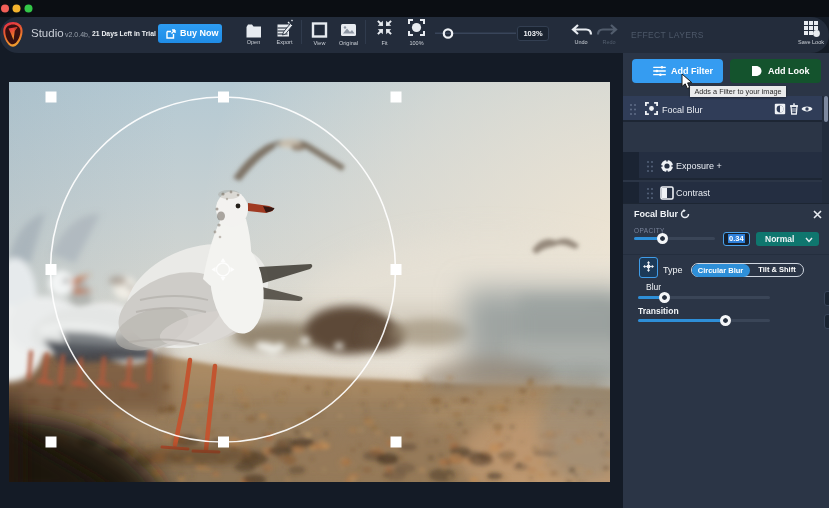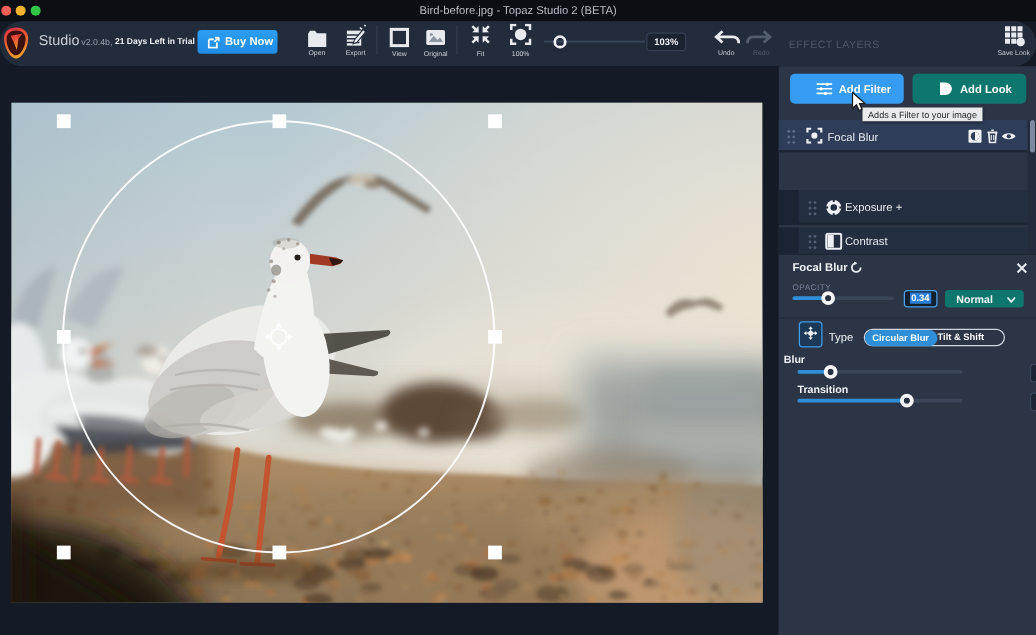--- a/index.html
+++ b/index.html
@@ -17,21 +17,21 @@
 #buynow { left:158px; top:7px; width:64px; height:19px; background:linear-gradient(#2d9df3,#1f8ce6); border-radius:3px; color:#fff; font-weight:bold; font-size:9px; text-align:left; line-height:19px; }
 #zoombox { left:517px; top:9px; width:32px; height:15px; background:#1a2330; border:1px solid #333f52; border-radius:3px; color:#f0f2f5; font-weight:bold; font-size:7.5px; text-align:center; line-height:13px; }
 #efflayers { left:631px; top:12.5px; font-size:8.5px; color:#4d5869; letter-spacing:0.35px; }
 
 #canvas { top:53px; left:0; width:623px; height:455px; background:#141b26; }
 #photo { top:82px; left:9px; width:601px; height:400px; }
 
 #panel { top:53px; left:623px; width:206px; height:455px; background:#2b3546; }
 .btn { top:6px; height:24px; width:91px; border-radius:4px; color:#fff; font-weight:bold; font-size:9px; text-align:left; line-height:24px; }
 #addfilter { left:9px; background:#359cf1; }
-#addlook { left:107px; background:#0f766e; }
+#addlook { left:107px; background:#14532d; }
 #tooltip { left:67px; top:33px; width:96px; height:11px; background:#e9eaeb; color:#2b2b2b; font-size:7.3px; white-space:nowrap; line-height:11px; text-align:center; z-index:30; box-shadow:0 1px 2px rgba(0,0,0,.4); }
 .lrow { left:0; width:199px; color:#e8ecf2; font-size:9px; }
 #row1 { top:43px; height:26px; background:#303d58; border-bottom:2px solid #1d2634;}
 #row2 { top:71px; height:26px; background:#242e41; border-bottom:2px solid #1d2634;}
 #row3 { top:99px; height:28px; background:#242e41; border-bottom:2px solid #1d2634;}
 #row4 { top:129px; height:21px; background:#242e41; }
 .childstrip { left:0; width:16px; background:#1b2433; }
 #scrolltrack { left:199px; top:43px; width:7px; height:107px; background:#222c3c; }
 #scrollthumb { left:1.5px; top:0px; width:4px; height:26px; background:#7d89a0; border-radius:2px; }
 
@@ -45,21 +45,20 @@
 </head>
 <body>
 <div id="app">
 
   <div class="abs" id="titlebar">
     <svg class="abs" style="left:0;top:0" width="45" height="17">
       <circle cx="5" cy="8.5" r="4" fill="#f25f58"></circle>
       <circle cx="16.5" cy="8.5" r="4" fill="#f3b32e"></circle>
       <circle cx="28.5" cy="8.5" r="4" fill="#33c748"></circle>
     </svg>
-    <div class="abs" id="titletext">Bird-before.jpg - Topaz Studio 2 (BETA)</div>
   </div>
 
   <div class="abs" id="toolbar">
     <svg class="abs" style="left:2px;top:4px" width="22" height="27" viewBox="0 0 22 27">
       <defs>
         <linearGradient id="lgrad" x1="0" y1="0" x2="0.3" y2="1">
           <stop offset="0" stop-color="#e8294a"></stop>
             <stop offset="0.55" stop-color="#e8632e"></stop>
             <stop offset="1" stop-color="#f09a2e"></stop>
         </linearGradient>
@@ -920,23 +919,23 @@
               <path d="M5.5 11 L3.8 8.8 L7.2 8.8 Z"></path>
               <path d="M0 5.5 L2.2 3.8 L2.2 7.2 Z"></path>
               <path d="M11 5.5 L8.8 7.2 L8.8 3.8 Z"></path>
               <circle cx="5.5" cy="5.5" r="2"></circle>
             </g>
           </svg>
       </div>
       <div class="abs white" style="left:40px;top:60.5px;font-size:9px;font-weight:normal">Type</div>
       <div class="abs" style="left:68px;top:59px;width:113px;height:14px;border:1px solid #cfd6e0;border-radius:8px">
         <div class="abs" style="left:-0.5px;top:-0.5px;width:58px;height:13px;background:#2e8fd8;border-radius:7px;color:#fff;font-weight:bold;font-size:7.5px;text-align:center;line-height:13px">Circular Blur</div>
-        <div class="abs" style="left:58px;top:0;width:54px;height:12px;color:#fff;font-weight:bold;font-size:7.5px;line-height:12px">Tilt &amp; Shift</div>
+        <div class="abs" style="left:58px;top:0;width:54px;height:12px;color:#fff;font-weight:bold;font-size:7.5px;text-align:center;line-height:12px">Tilt &amp; Shift</div>
       </div>
-      <div class="abs white" style="left:4px;top:78px;font-size:8.5px;font-weight:bold">Blur</div>
+      <div class="abs white" style="left:23px;top:78px;font-size:8.5px;font-weight:normal">Blur</div>
       <div class="abs slider-track" style="left:15px;top:92px;width:132px"></div>
       <div class="abs slider-fill" style="left:15px;top:92px;width:26px"></div>
       <div class="abs knob" style="left:35.5px;top:87.5px"></div>
       <div class="abs valbox" style="left:161px;top:86.5px">0.16</div>
       <div class="abs white" style="left:15px;top:101.5px;font-size:8.5px;font-weight:bold">Transition</div>
       <div class="abs slider-track" style="left:15px;top:115px;width:132px"></div>
       <div class="abs slider-fill" style="left:15px;top:115px;width:87px"></div>
       <div class="abs knob" style="left:96.5px;top:110.5px"></div>
       <div class="abs valbox" style="left:161px;top:109.5px">0.65</div>
     </div>

